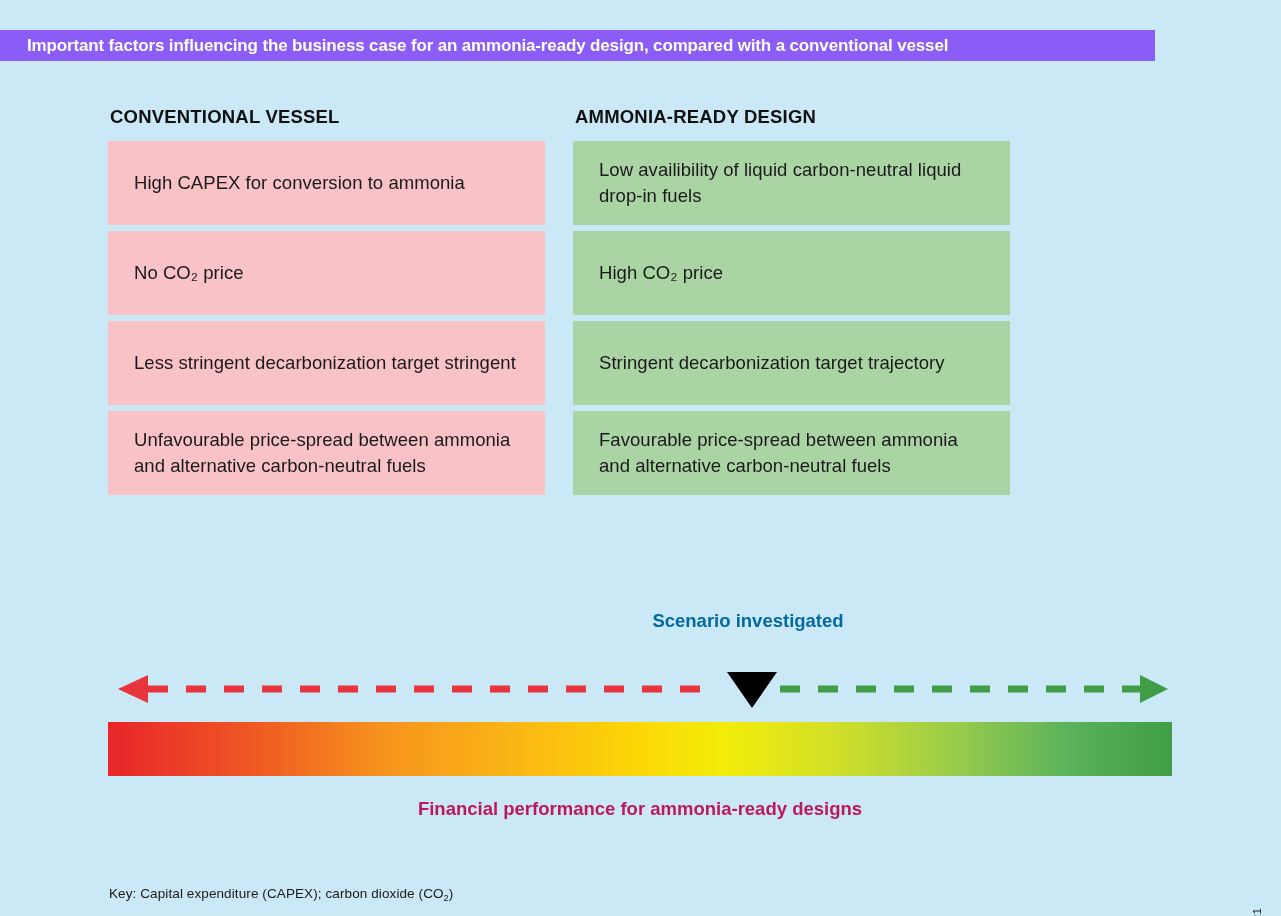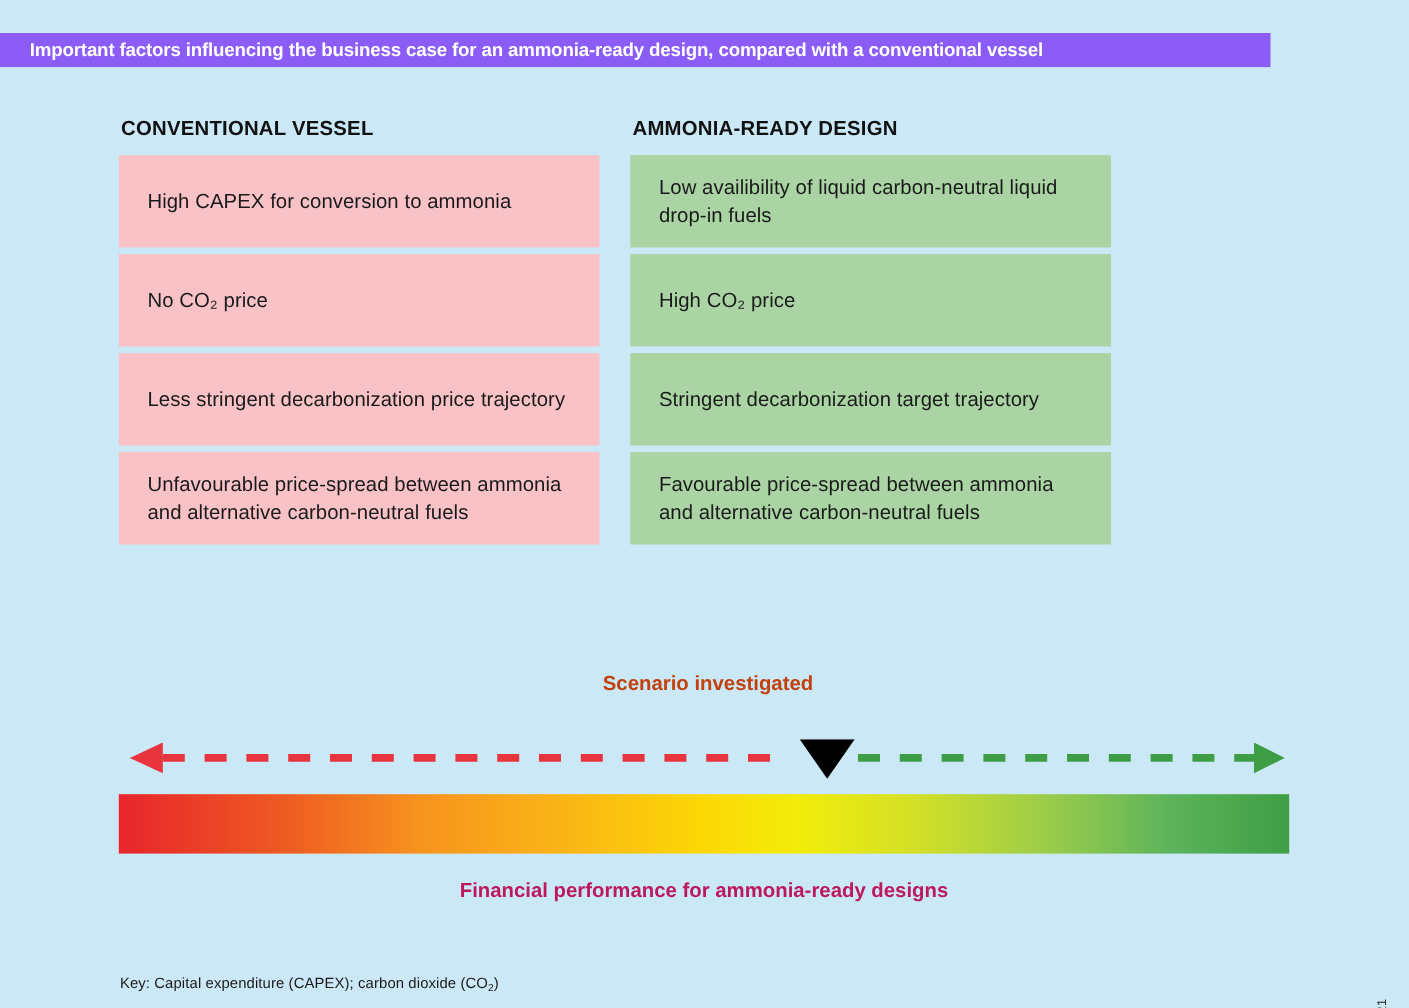--- a/index.html
+++ b/index.html
@@ -73,25 +73,25 @@
   }
   .cell.neg { background: #f9c2c6; }
   .cell.pos { background: #abd4a5; }
 
   
   .scenario-label {
     position: absolute;
     left: 548px;
     top: 606px;
     width: 400px;
-    text-align: left;
+    text-align: center;
     font-size: 18.5px;
     font-weight: bold;
     line-height: 29px;
-    color: #c2410c;
+    color: #0369a1;
   }
 
   .axis {
     position: absolute;
     left: 108px;
     top: 672px;
     width: 1064px;
     height: 36px;
   }
   .axis svg { display: block; }
@@ -166,21 +166,21 @@
   <div class="column">
     <div class="col-heading">CONVENTIONAL VESSEL</div>
 
     <div class="cell neg">
       <span class="cell-text">High CAPEX for conversion to ammonia</span>
     </div>
     <div class="cell neg">
       <span class="cell-text">No CO₂ price</span>
     </div>
     <div class="cell neg">
-      <span class="cell-text">Less stringent decarbonization price trajectory</span>
+      <span class="cell-text">Less stringent decarbonization target stringent</span>
     </div>
     <div class="cell neg">
       <span class="cell-text">Unfavourable price-spread between ammonia and alternative carbon-neutral fuels</span>
     </div>
   </div>
 
   <div class="column">
     <div class="col-heading">AMMONIA-READY DESIGN</div>
 
     <div class="cell pos">

